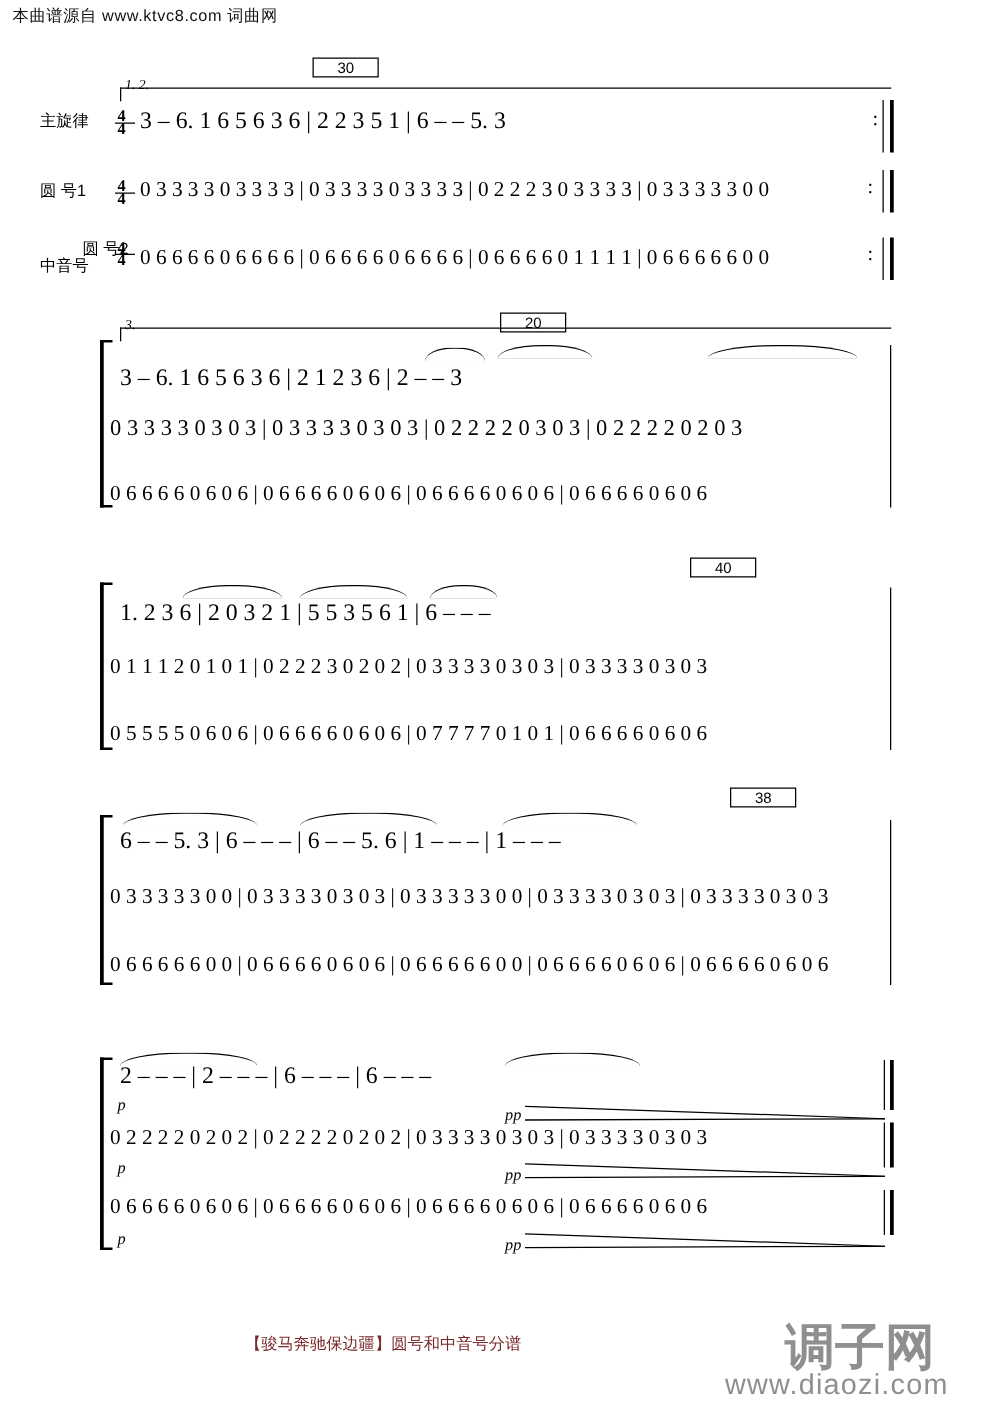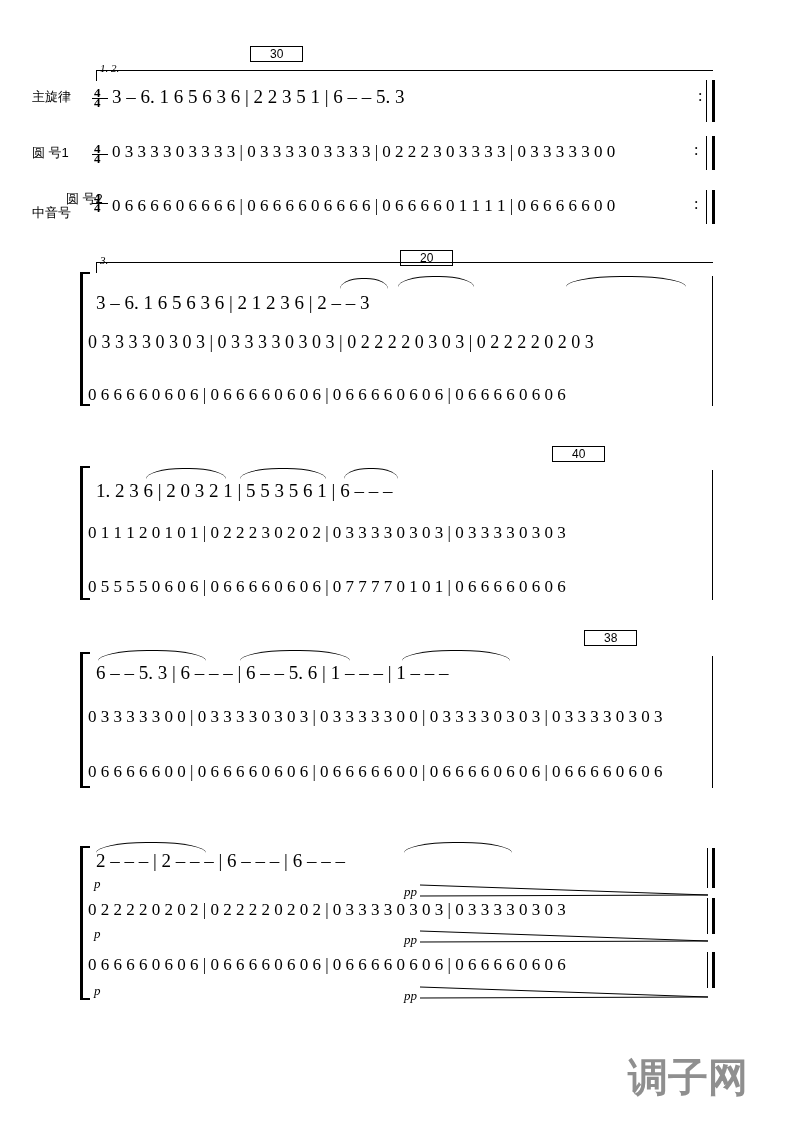--- a/index.html
+++ b/index.html
@@ -35,20 +35,21 @@
   .footer{position:absolute;font-size:13px;font-family:"Liberation Sans",sans-serif;color:#7a2a2a;}
   .wm{position:absolute;color:#9a9a9a;font-family:"Liberation Sans",sans-serif;}
   .wm1{font-size:40px;font-weight:bold;color:#8f8f8f;}
   .wm2{font-size:23px;color:#8f8f8f;letter-spacing:1px;}
 </style>
 </head>
 <body>
 
 <div class="page">
 
+  <div class="topnote">本曲谱源自 www.ktvc8.com 词曲网</div>
 
   <div>
     <div class="partlabel" style="left:32px;top:88px;">主旋律</div>
     <div class="partlabel" style="left:32px;top:144px;">圆 号1</div>
     <div class="partlabel" style="left:32px;top:190px;margin-left:34px;">圆 号2</div>
     <div class="partlabel" style="left:32px;top:204px;">中音号</div>
 
     <div class="measnum" style="left:250px;top:46px;">30</div>
 
     <div class="ending" style="left:100px;top:62px;">1. 2.</div>
@@ -161,15 +162,17 @@
   <div class="slur" style="left:566px;top:276px;width:120px;"></div>
   <div class="slur" style="left:146px;top:468px;width:80px;"></div>
   <div class="slur" style="left:240px;top:468px;width:86px;"></div>
   <div class="slur" style="left:344px;top:468px;width:54px;"></div>
   <div class="slur" style="left:98px;top:650px;width:108px;"></div>
   <div class="slur" style="left:240px;top:650px;width:110px;"></div>
   <div class="slur" style="left:402px;top:650px;width:108px;"></div>
   <div class="slur" style="left:96px;top:842px;width:110px;"></div>
   <div class="slur" style="left:404px;top:842px;width:108px;"></div>
 
+  <div class="footer" style="left:196px;top:1066px;">【骏马奔驰保边疆】圆号和中音号分谱</div>
   <div class="wm wm1" style="left:628px;top:1050px;">调子网</div>
+  <div class="wm wm2" style="left:580px;top:1094px;">www.diaozi.com</div>
 
 </div>
 
 </body></html>

